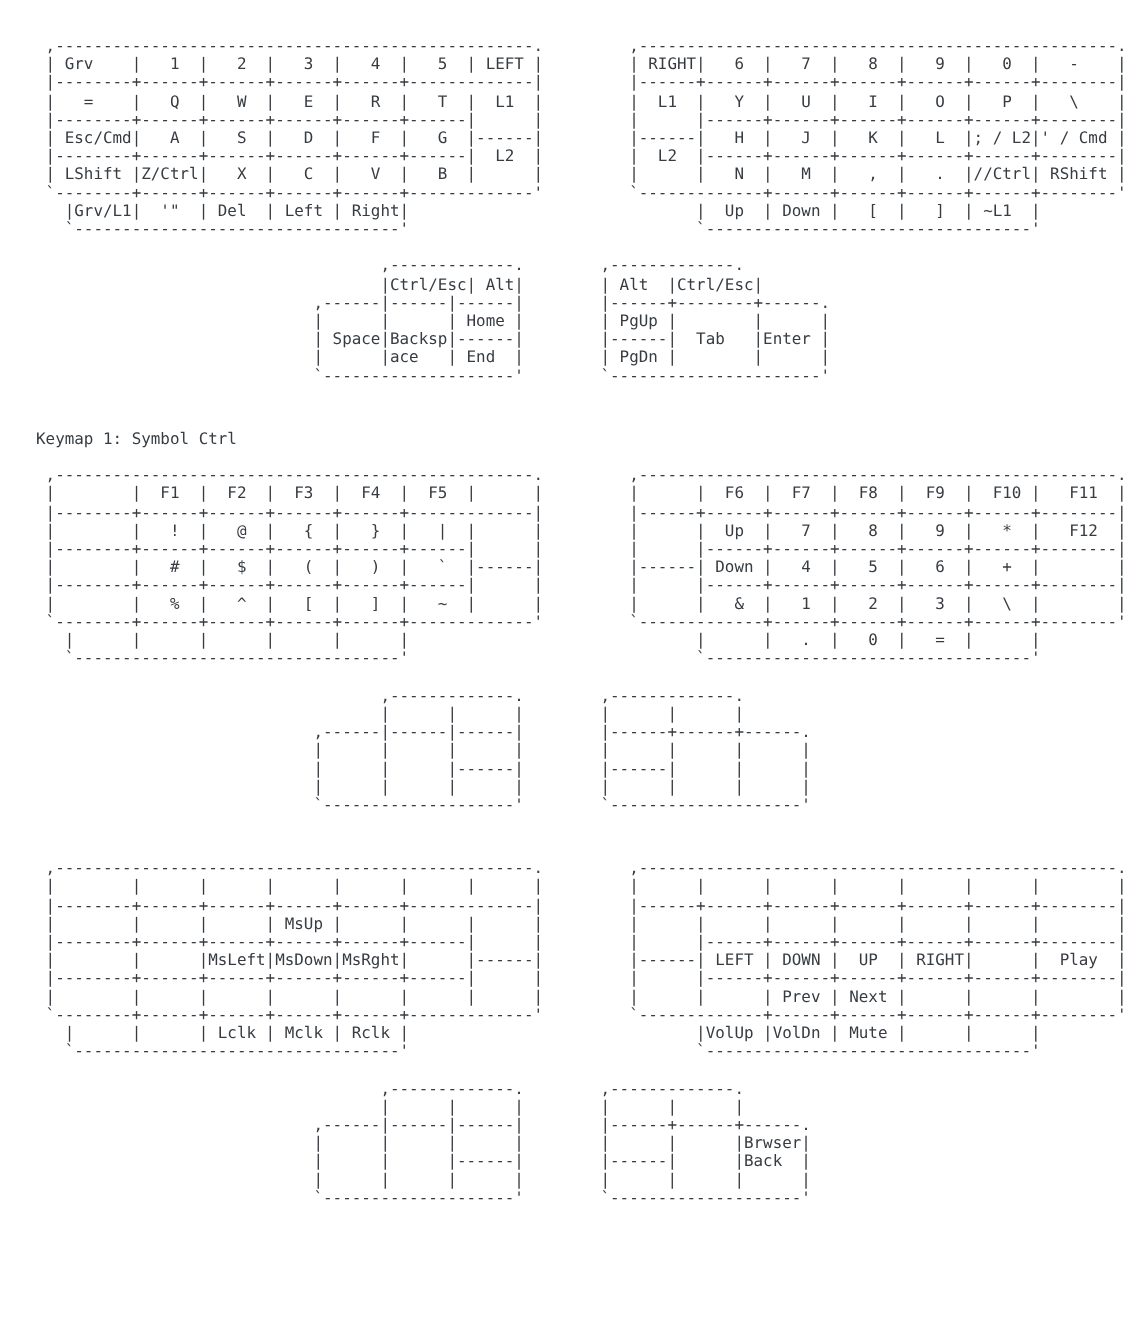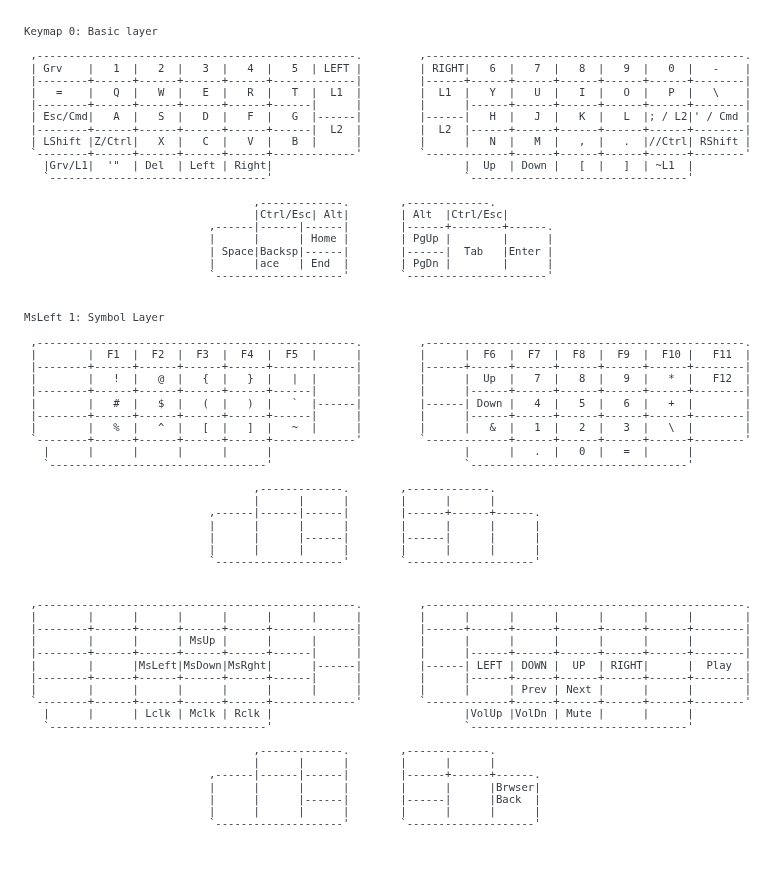--- a/index.html
+++ b/index.html
@@ -23,21 +23,20 @@
     white-space: pre;
     margin: 0 0 30px 0;
   }
 </style>
 </head>
 <body>
 
 <div class="doc">
 
   <div class="keymap-section">
-    <div class="section-title">Keymap 0: Basic layer</div>
     <pre class="keymap-art"> ,--------------------------------------------------.         ,--------------------------------------------------.
  | Grv    |   1  |   2  |   3  |   4  |   5  | LEFT |         | RIGHT|   6  |   7  |   8  |   9  |   0  |   -    |
  |--------+------+------+------+------+-------------|         |------+------+------+------+------+------+--------|
  |   =    |   Q  |   W  |   E  |   R  |   T  |  L1  |         |  L1  |   Y  |   U  |   I  |   O  |   P  |   \    |
  |--------+------+------+------+------+------|      |         |      |------+------+------+------+------+--------|
  | Esc/Cmd|   A  |   S  |   D  |   F  |   G  |------|         |------|   H  |   J  |   K  |   L  |; / L2|' / Cmd |
  |--------+------+------+------+------+------|  L2  |         |  L2  |------+------+------+------+------+--------|
  | LShift |Z/Ctrl|   X  |   C  |   V  |   B  |      |         |      |   N  |   M  |   ,  |   .  |//Ctrl| RShift |
  `--------+------+------+------+------+-------------'         `-------------+------+------+------+------+--------'
    |Grv/L1|  '"  | Del  | Left | Right|                              |  Up  | Down |   [  |   ]  | ~L1  |
@@ -46,21 +45,21 @@
                                     ,-------------.        ,-------------.
                                     |Ctrl/Esc| Alt|        | Alt  |Ctrl/Esc|
                              ,------|------|------|        |------+--------+------.
                              |      |      | Home |        | PgUp |        |      |
                              | Space|Backsp|------|        |------|  Tab   |Enter |
                              |      |ace   | End  |        | PgDn |        |      |
                              `--------------------'        `----------------------'</pre>
   </div>
 
   <div class="keymap-section">
-    <div class="section-title">MsLeft 1: Symbol Layer</div>
+    <div class="section-title">Keymap 1: Symbol Ctrl</div>
     <pre class="keymap-art"> ,--------------------------------------------------.         ,--------------------------------------------------.
  |        |  F1  |  F2  |  F3  |  F4  |  F5  |      |         |      |  F6  |  F7  |  F8  |  F9  |  F10 |   F11  |
  |--------+------+------+------+------+-------------|         |------+------+------+------+------+------+--------|
  |        |   !  |   @  |   {  |   }  |   |  |      |         |      |  Up  |   7  |   8  |   9  |   *  |   F12  |
  |--------+------+------+------+------+------|      |         |      |------+------+------+------+------+--------|
  |        |   #  |   $  |   (  |   )  |   `  |------|         |------| Down |   4  |   5  |   6  |   +  |        |
  |--------+------+------+------+------+------|      |         |      |------+------+------+------+------+--------|
  |        |   %  |   ^  |   [  |   ]  |   ~  |      |         |      |   &amp;  |   1  |   2  |   3  |   \  |        |
  `--------+------+------+------+------+-------------'         `-------------+------+------+------+------+--------'
    |      |      |      |      |      |                              |      |   .  |   0  |   =  |      |

